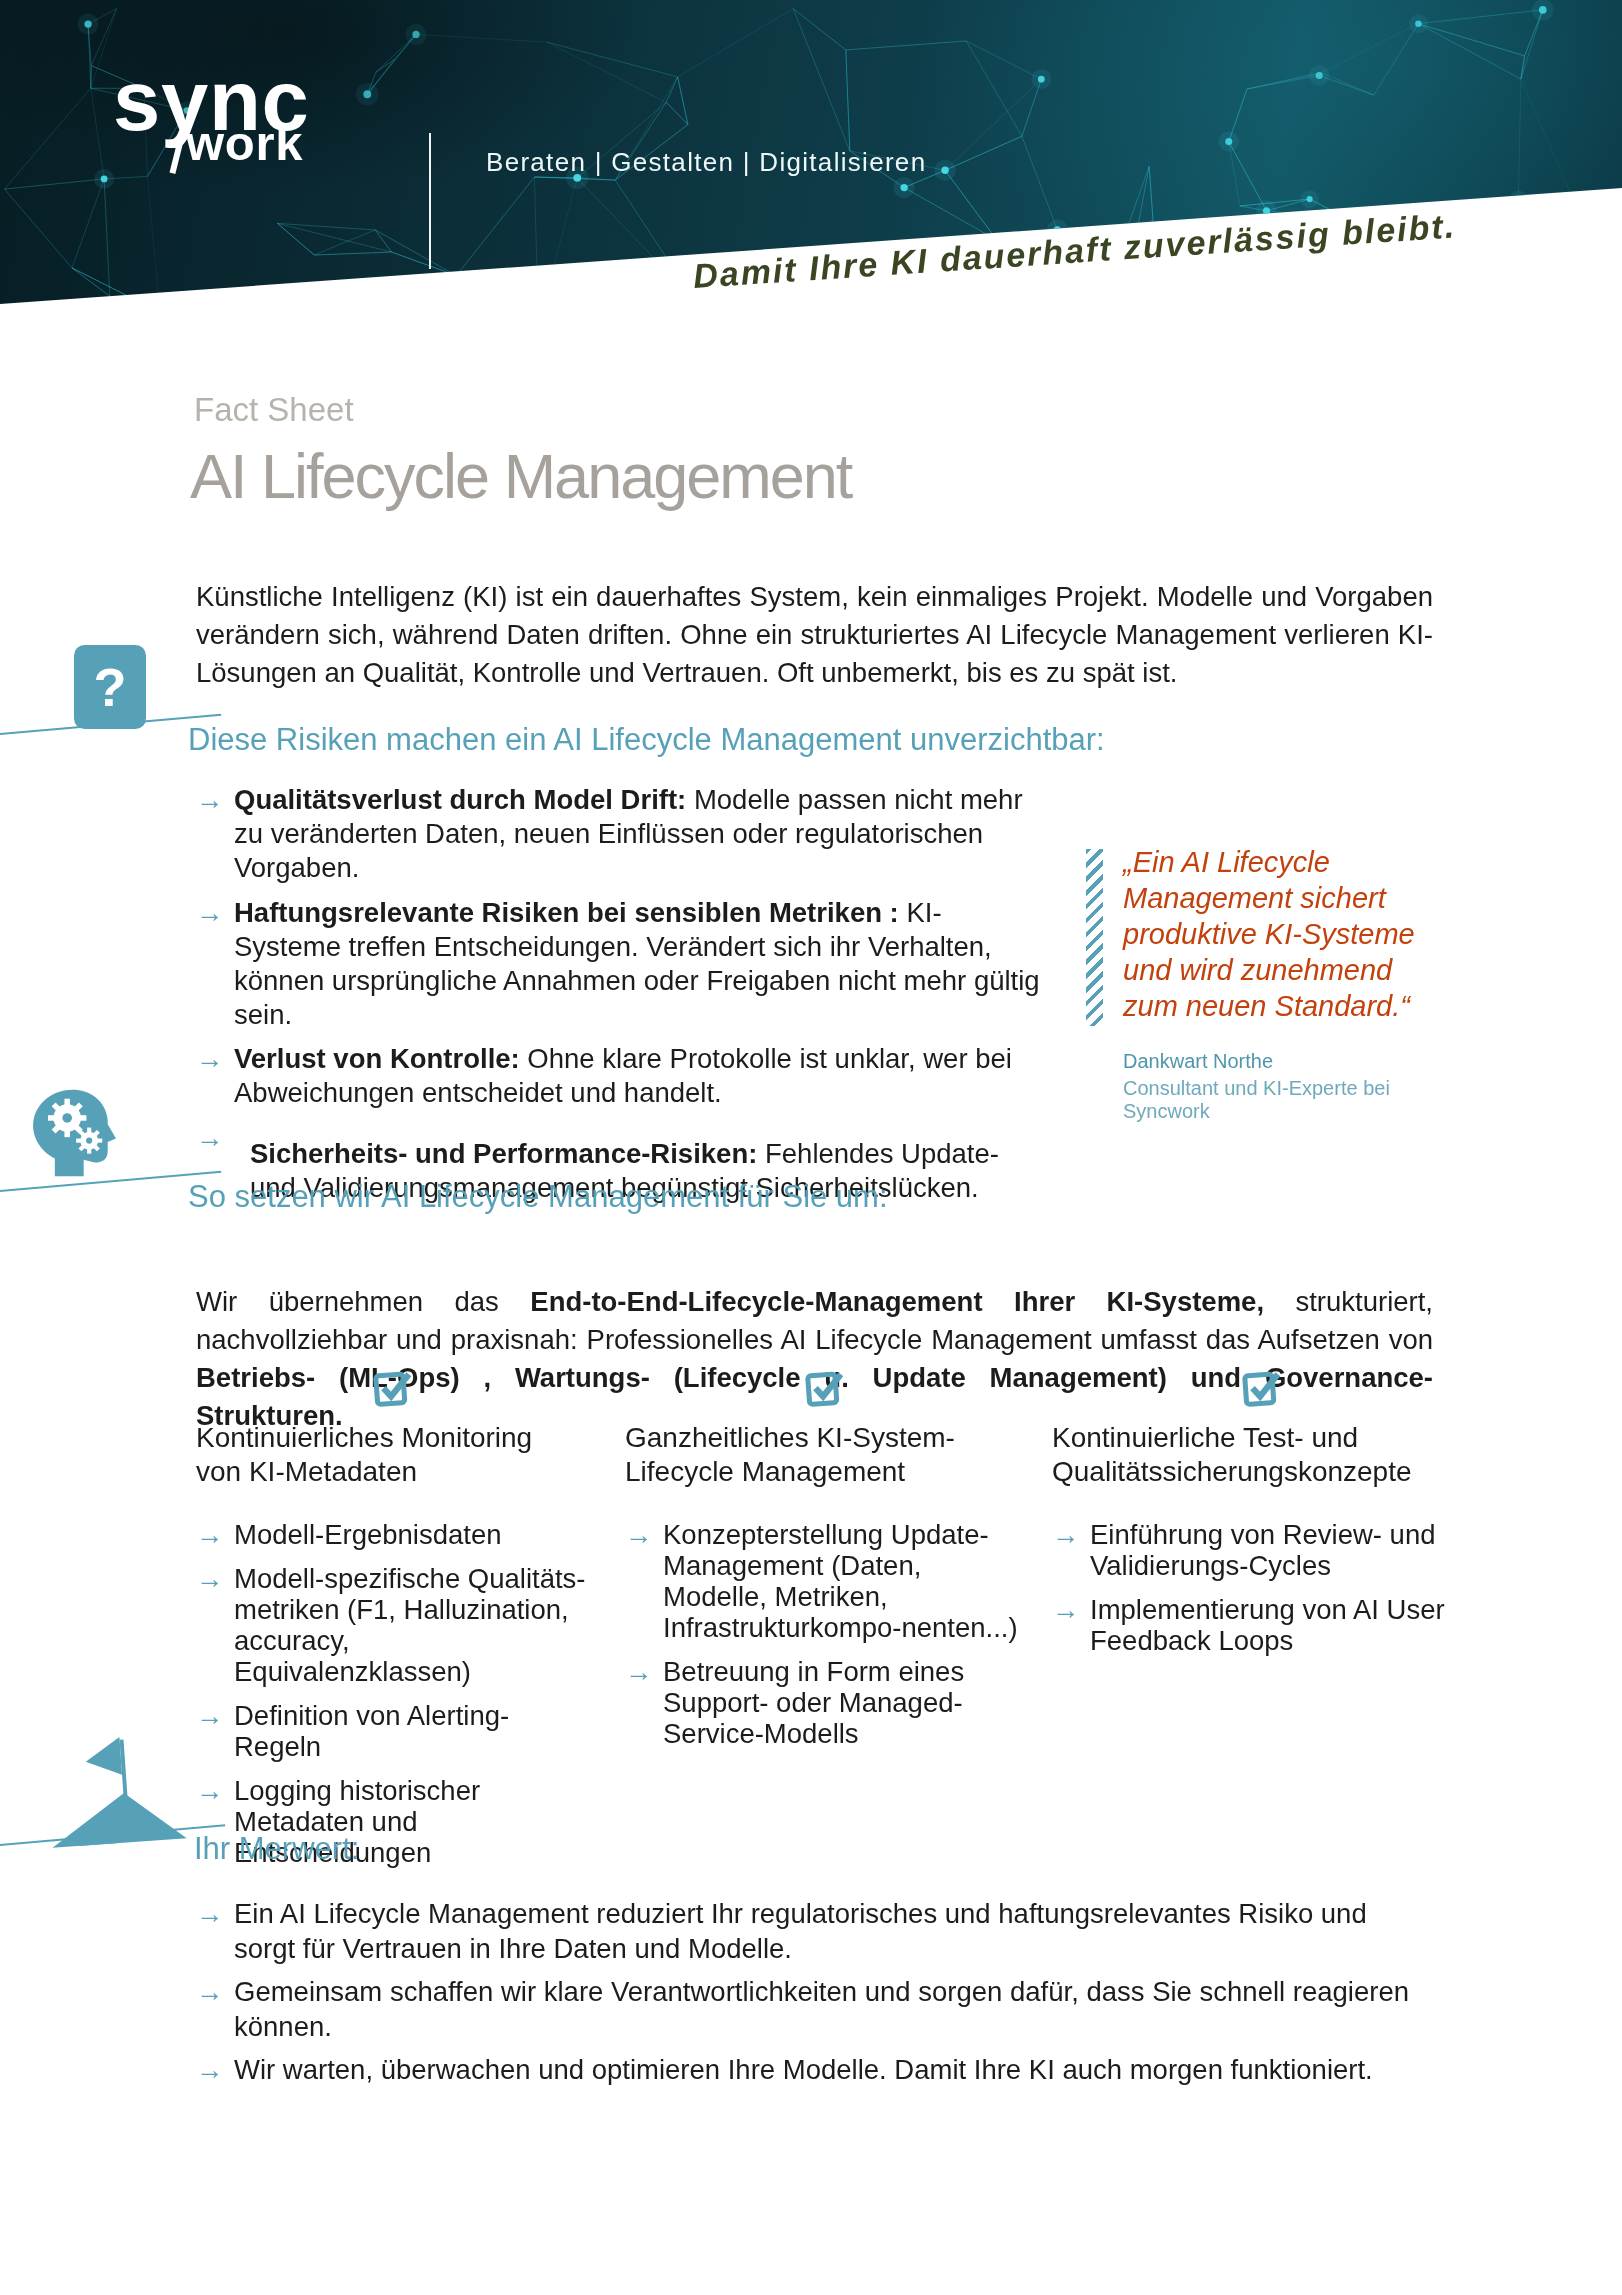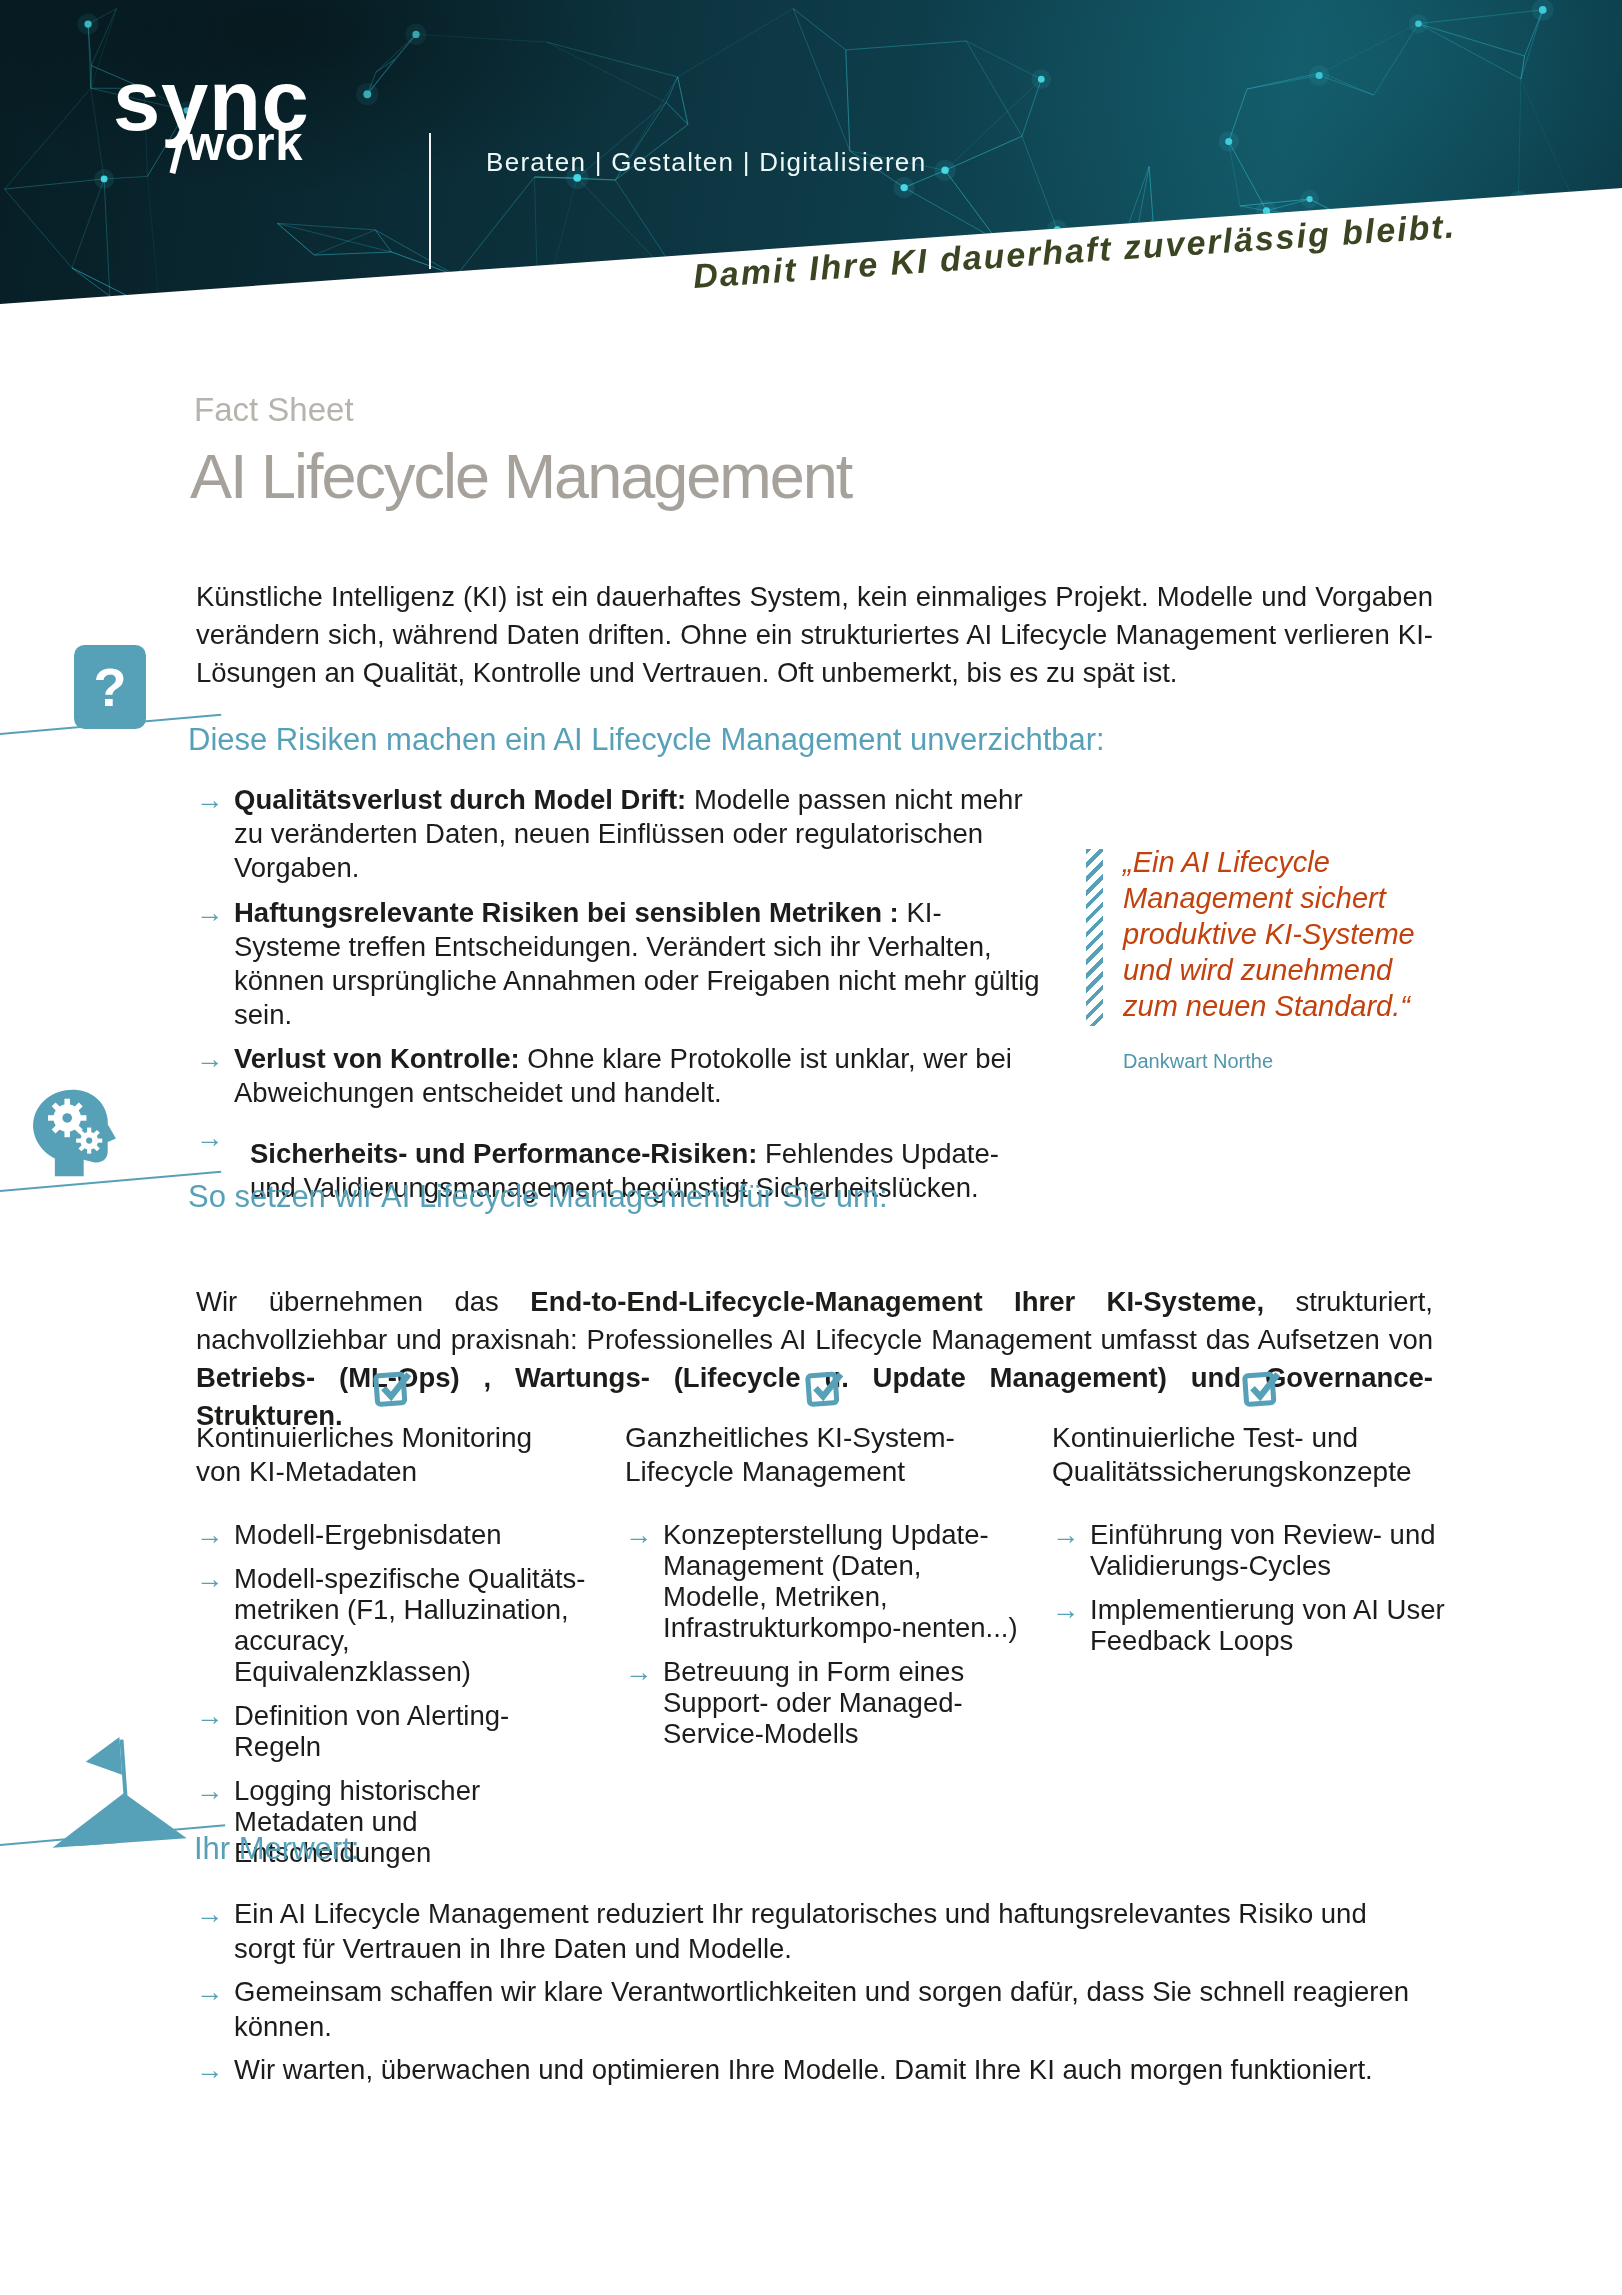--- a/index.html
+++ b/index.html
@@ -353,20 +353,21 @@
   <div class="quote">
     <div class="quote-hatch"></div>
     <div class="quote-text">
       <div>„Ein AI Lifecycle</div>
       <div>Management sichert</div>
       <div>produktive KI-Systeme</div>
       <div>und wird zunehmend</div>
       <div>zum neuen Standard.“</div>
     </div>
     <div class="quote-author">Dankwart Northe</div>
+    <div class="quote-role">Consultant und KI-Experte bei Syncwork</div>
   </div>
 
   <svg class="abs" style="left:26px;top:1085px;" width="103" height="92" viewBox="0 0 150 132">
     <path class="accent-fill" fill="#57a1b8" d="M42,132 L42,106 C20,95 7,72 11,50 C16,22 43,4 72,6 C99,8 117,27 119,50 L119,56 L131,77 L119,82 L119,96 C119,108 109,114 97,111 L84,108 L84,132 Z"></path>
     <g fill="#ffffff">
       <circle cx="60" cy="47" r="20"></circle>
       <rect x="56" y="19" width="8" height="10"></rect>
       <rect x="56" y="19" width="8" height="10" transform="rotate(45 60 47)"></rect>
       <rect x="56" y="19" width="8" height="10" transform="rotate(90 60 47)"></rect>
       <rect x="56" y="19" width="8" height="10" transform="rotate(135 60 47)"></rect>

